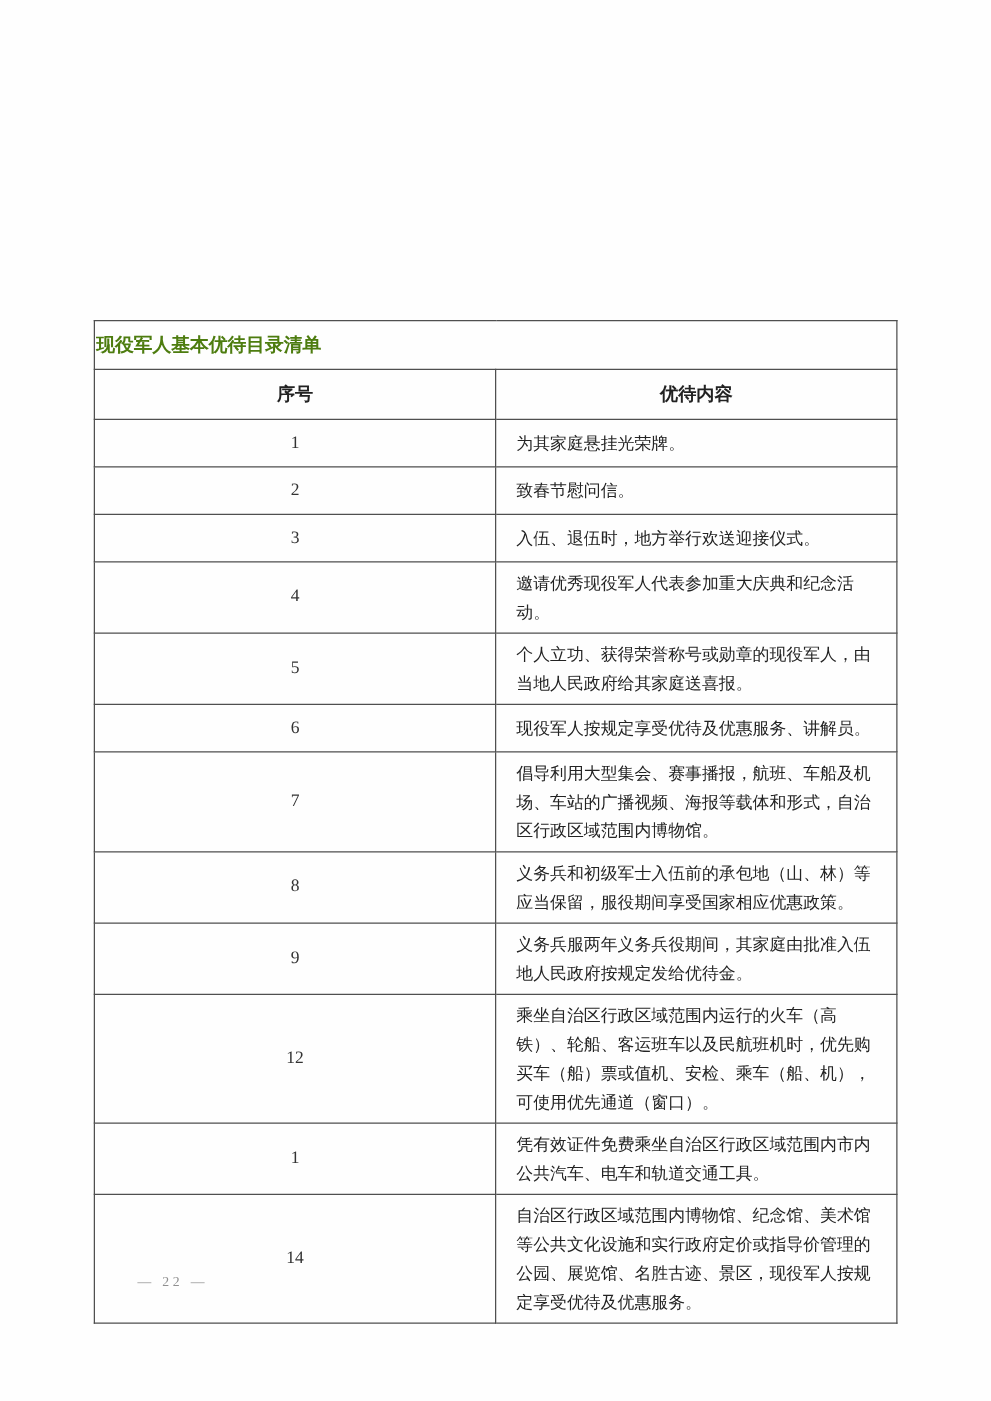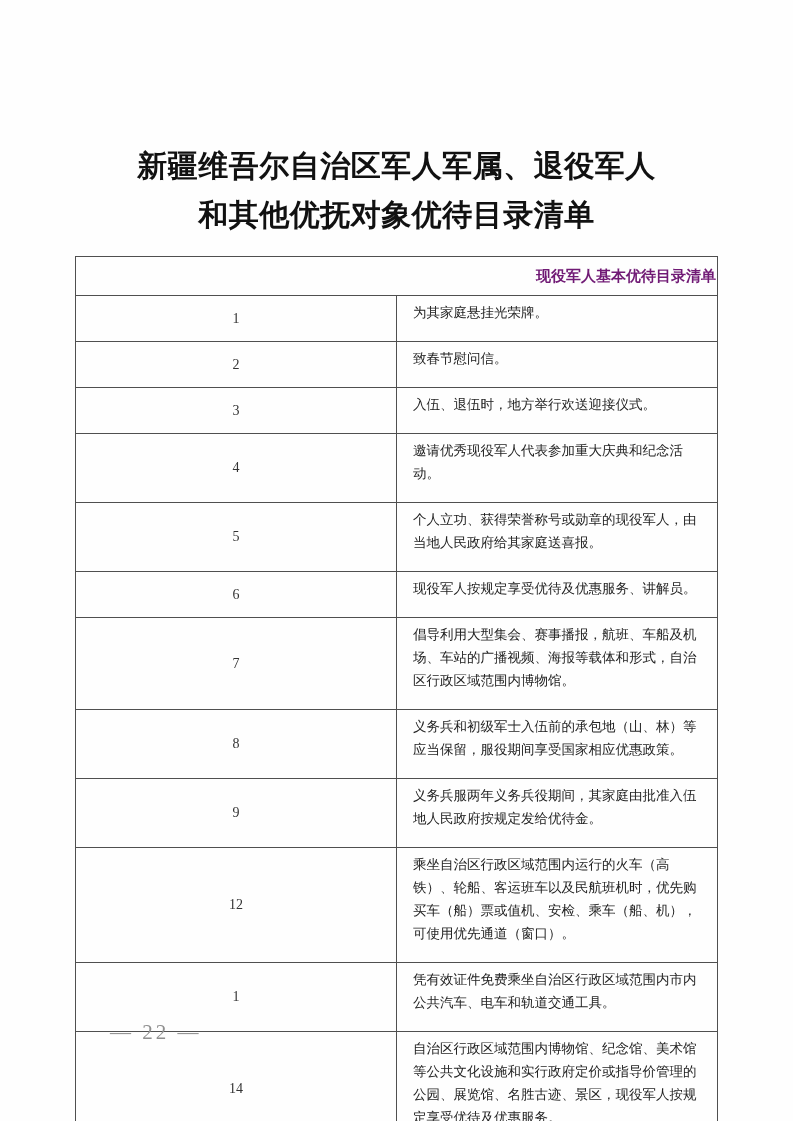--- a/index.html
+++ b/index.html
@@ -37,73 +37,73 @@
     border-collapse: collapse;
     table-layout: fixed;
   }
   table.catalog th,
   table.catalog td {
     border: 1px solid #4f4f4f;
     vertical-align: middle;
   }
   .table-title {
     height: 36px;
-    text-align: right;
+    text-align: left;
     font-family: "Liberation Sans", "DejaVu Sans", sans-serif;
     font-weight: 700;
     font-size: 15px;
-    color: #701a75;
+    color: #4d7c0f;
   }
   .col-header-row th {
     height: 37px;
     font-family: "Liberation Sans", "DejaVu Sans", sans-serif;
     font-weight: 600;
     font-size: 14.5px;
     color: #222;
     text-align: center;
   }
   th.col-index, td.col-index { width: 43px; }
   tbody td.col-index {
     text-align: center;
     font-size: 14px;
     color: #333;
   }
   tbody tr { height: 38px; }
   tbody tr:last-child { height: 45px; }
   tbody td.col-content {
     font-size: 13.5px;
     line-height: 23px;
-    padding: 5px 8px 17px 16px;
+    padding: 5px 8px 5px 16px;
     word-break: break-all;
     color: #232323;
   }
   .page-number {
     position: absolute;
     left: 110px;
     top: 1020px;
-    font-size: 21px;
+    font-size: 11px;
     letter-spacing: 3px;
     color: #8f8f8f;
     font-family: "Liberation Serif", "DejaVu Serif", serif;
   }
 </style>
 </head>
 <body>
 
 <div class="page">
 
-  <h1 class="doc-title">
-    <span class="title-line">新疆维吾尔自治区军人军属、退役军人</span>
-    <span class="title-line">和其他优抚对象优待目录清单</span>
-  </h1>
 
   <table class="catalog">
     <thead>
       <tr class="table-title-row">
         <th colspan="2" class="table-title">现役军人基本优待目录清单</th>
+      </tr>
+      <tr class="col-header-row">
+        <th class="col-index">序号</th>
+        <th class="col-content">优待内容</th>
       </tr>
     </thead>
     <tbody id="rows">
         <tr>
           <td class="col-index">1</td>
           <td class="col-content">为其家庭悬挂光荣牌。</td>
         </tr>
         <tr>
           <td class="col-index">2</td>
           <td class="col-content">致春节慰问信。</td>

